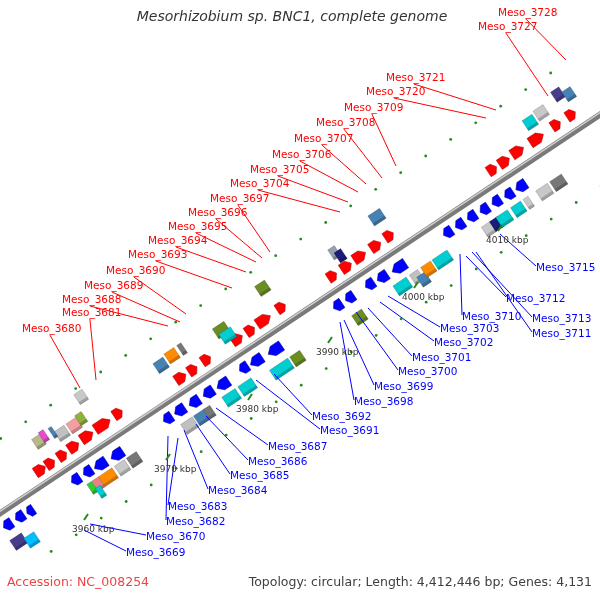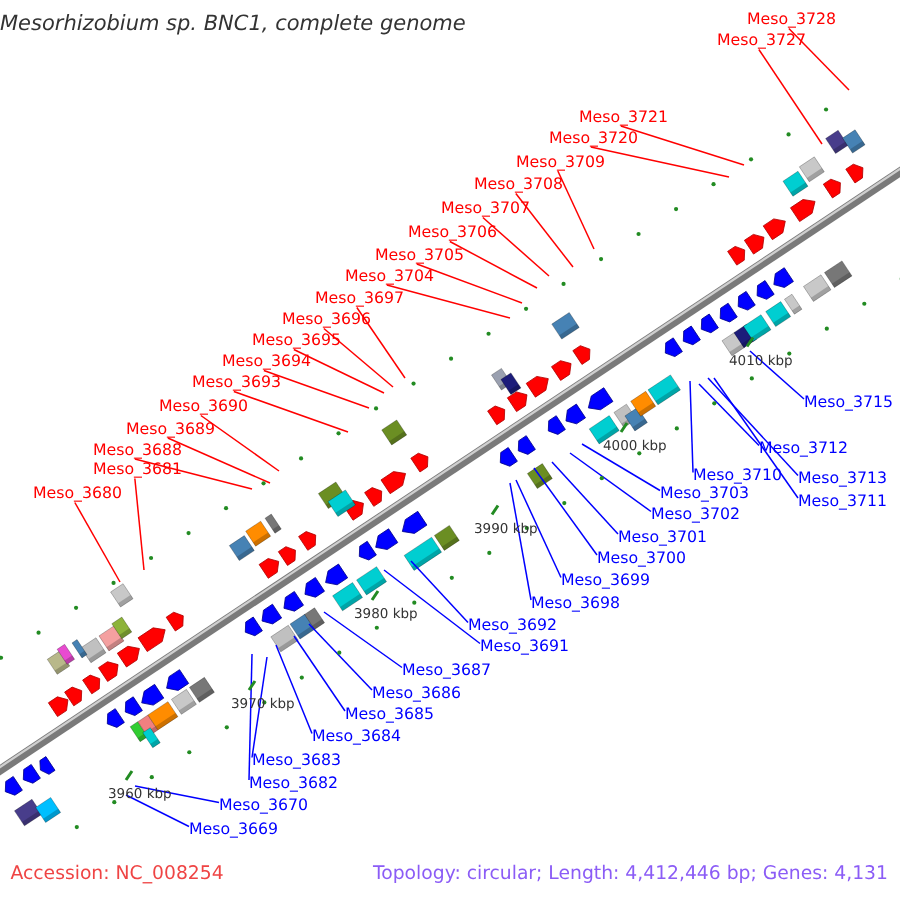--- a/index.html
+++ b/index.html
@@ -1,20 +1,20 @@
 <!DOCTYPE html>
 <html><head>
 <meta charset="utf-8">
 <style>
   html, body { margin:0; padding:0; background:#ffffff; }
   body { width:600px; height:600px; overflow:hidden; position:relative; font-family:"DejaVu Sans", sans-serif; }
   #map { position:absolute; left:0; top:0; width:600px; height:600px; }
-  .title { position:absolute; top:8px; left:0; width:584px; text-align:left; font-style:italic; font-size:14px; color:#333; }
+  .title { position:absolute; top:8px; left:0; width:584px; text-align:center; font-style:italic; font-size:14px; color:#333; }
   .footer-left { position:absolute; left:7px; top:574px; font-size:12.5px; color:#ef4444; }
-  .footer-right { position:absolute; right:8px; top:574px; font-size:12.5px; color:#8b5cf6; }
+  .footer-right { position:absolute; right:8px; top:574px; font-size:12.5px; color:#404040; }
   svg text.lbl { font-family:"DejaVu Sans", sans-serif; font-size:10.5px; }
   svg text.tick { font-family:"DejaVu Sans", sans-serif; font-size:9px; fill:#333; }
 </style>
 </head>
 <body>
 
 <div class="title">Mesorhizobium sp. BNC1, complete genome</div>
 
 <svg id="map" viewBox="0 0 600 600" xmlns="http://www.w3.org/2000/svg">
   <defs>

